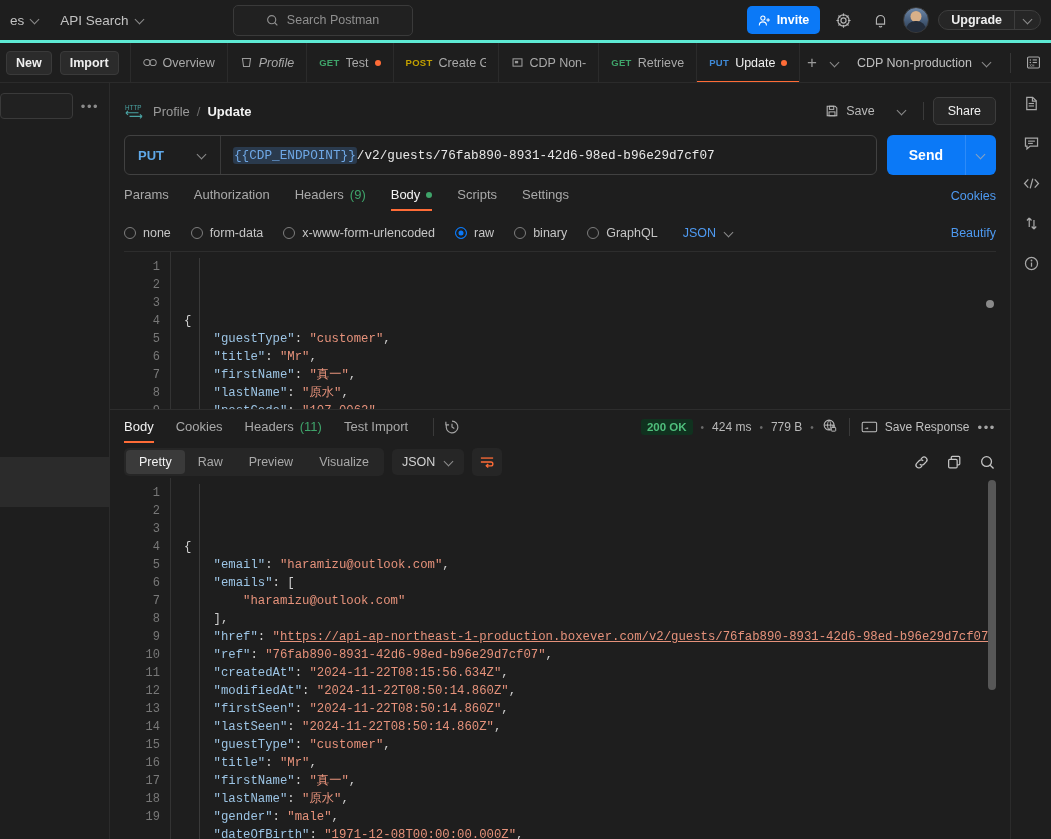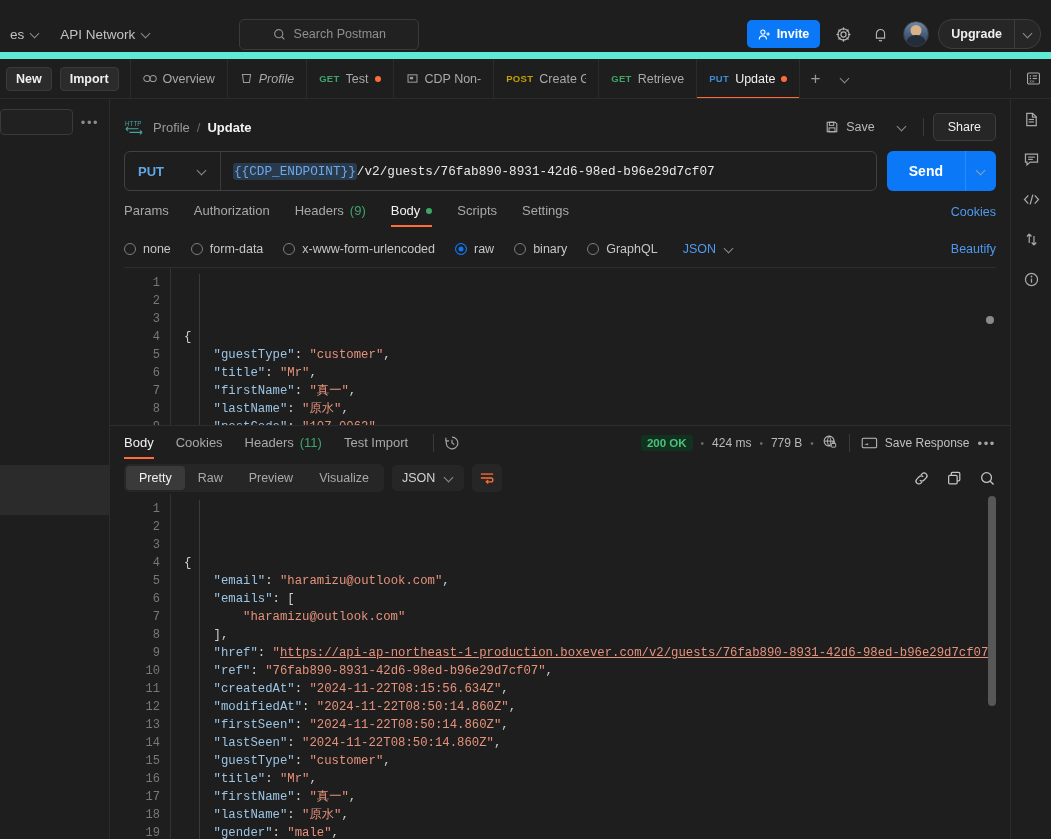--- a/index.html
+++ b/index.html
@@ -10,23 +10,22 @@
     color: #e6e6e6;
     overflow: hidden;
   }
   .app { position: relative; width: 1051px; height: 839px; display: flex; flex-direction: column; }
 
   
   .topbar {
     height: 43px; min-height: 43px;
     background: #1e1e1e;
     display: flex; align-items: center;
-    border-bottom: 7px solid #5eead4;
+    border-bottom: 3px solid #5eead4;
     padding: 0 10px 0 0;
-    margin-top: 16px;
   }
   .tb-left { display: flex; align-items: center; gap: 0; padding-left: 0; }
   .ws-item {
     display: flex; align-items: center; gap: 6px;
     color: #c2c2c2; font-size: 13.5px; padding: 6px 10px;
     border-radius: 4px; cursor: pointer; white-space: nowrap;
   }
   .chev { display: inline-block; width: 10px; height: 10px; position: relative; opacity: .75; }
   .chev::after {
     content: ""; position: absolute; left: 1px; top: 1px;
@@ -57,21 +56,21 @@
   }
   .avatar::before {
     content: ""; position: absolute; left: 50%; top: 3px; transform: translateX(-50%);
     width: 11px; height: 11px; border-radius: 50%; background: #d8b089;
   }
   .avatar::after {
     content: ""; position: absolute; left: 50%; bottom: 0; transform: translateX(-50%);
     width: 20px; height: 11px; border-radius: 9px 9px 0 0; background: #232c3a;
   }
   .upgrade-group {
-    display: flex; align-items: flex-end; height: 30px;
+    display: flex; align-items: flex-end; height: 20px;
     border: 1px solid #3d3d3d; border-radius: 14px; overflow: hidden; background: #262626;
   }
   .upgrade-btn { color: #efefef; font-size: 12.5px; font-weight: bold; padding: 0 12px; height: 100%;
     display: flex; align-items: center; cursor: pointer; }
   .upgrade-caret { width: 26px; height: 100%; display: flex; align-items: center; justify-content: center;
     border-left: 1px solid #3d3d3d; cursor: pointer; }
 
   
   .tabstrip {
     height: 40px; min-height: 40px; display: flex; align-items: stretch;
@@ -227,21 +226,21 @@
 
 <div class="app">
 
   <div class="topbar">
     <div class="tb-left">
       <div class="ws-item">
         <span>es</span>
         <span class="chev"></span>
       </div>
       <div class="ws-item">
-        <span>API Network</span>
+        <span>API Search</span>
         <span class="chev"></span>
       </div>
     </div>
 
     <div class="search-wrap">
       <div class="search-box">
         <svg width="13" height="13" viewBox="0 0 16 16">
           <circle cx="7" cy="7" r="5" fill="none" stroke="#8f8f8f" stroke-width="1.4"></circle>
           <line x1="10.8" y1="10.8" x2="14" y2="14" stroke="#8f8f8f" stroke-width="1.4"></line>
         </svg>
@@ -304,50 +303,54 @@
         <span class="lbl">Profile</span>
       </div>
 
       <div class="tab">
         <span class="verb get">GET</span>
         <span class="lbl">Test</span>
         <span class="dot-unsaved"></span>
       </div>
 
       <div class="tab">
+        <span class="verb post">POST</span>
+        <span class="lbl">Create G</span>
+      </div>
+
+      <div class="tab">
         <svg width="13" height="13" viewBox="0 0 16 16">
           <rect x="2.5" y="3.5" width="11" height="9" fill="none" stroke="#9a9a9a" stroke-width="1.3"></rect>
           <rect x="4.8" y="6" width="4" height="3" fill="#9a9a9a"></rect>
         </svg>
         <span class="lbl">CDP Non-</span>
-      </div>
-
-      <div class="tab">
-        <span class="verb post">POST</span>
-        <span class="lbl">Create G</span>
       </div>
 
       <div class="tab">
         <span class="verb get">GET</span>
         <span class="lbl">Retrieve</span>
       </div>
 
       <div class="tab active">
         <span class="verb put">PUT</span>
         <span class="lbl">Update</span>
         <span class="dot-unsaved"></span>
       </div>
 
       <div class="tab-plus">+</div>
       <div class="tab-caret">
         <span class="chev"></span>
       </div>
     </div>
 
     <div class="env-zone">
+      <div class="env-select">
+        <span>CDP Non-production</span>
+        <span class="chev"></span>
+      </div>
       <div class="env-sep"></div>
       <div class="rail-icon">
         <svg width="17" height="17" viewBox="0 0 20 20">
           <rect x="3" y="3.5" width="14" height="13" rx="1.5" fill="none" stroke="#a8a8a8" stroke-width="1.3"></rect>
           <line x1="9" y1="7" x2="14" y2="7" stroke="#a8a8a8" stroke-width="1.3"></line>
           <line x1="9" y1="10" x2="14" y2="10" stroke="#a8a8a8" stroke-width="1.3"></line>
           <circle cx="6.3" cy="7" r="0.9" fill="#a8a8a8"></circle>
           <circle cx="6.3" cy="10" r="0.9" fill="#a8a8a8"></circle>
           <text x="5" y="15.6" font-size="5.4" fill="#a8a8a8" font-family="Liberation Mono, monospace">x≡</text>
         </svg>

